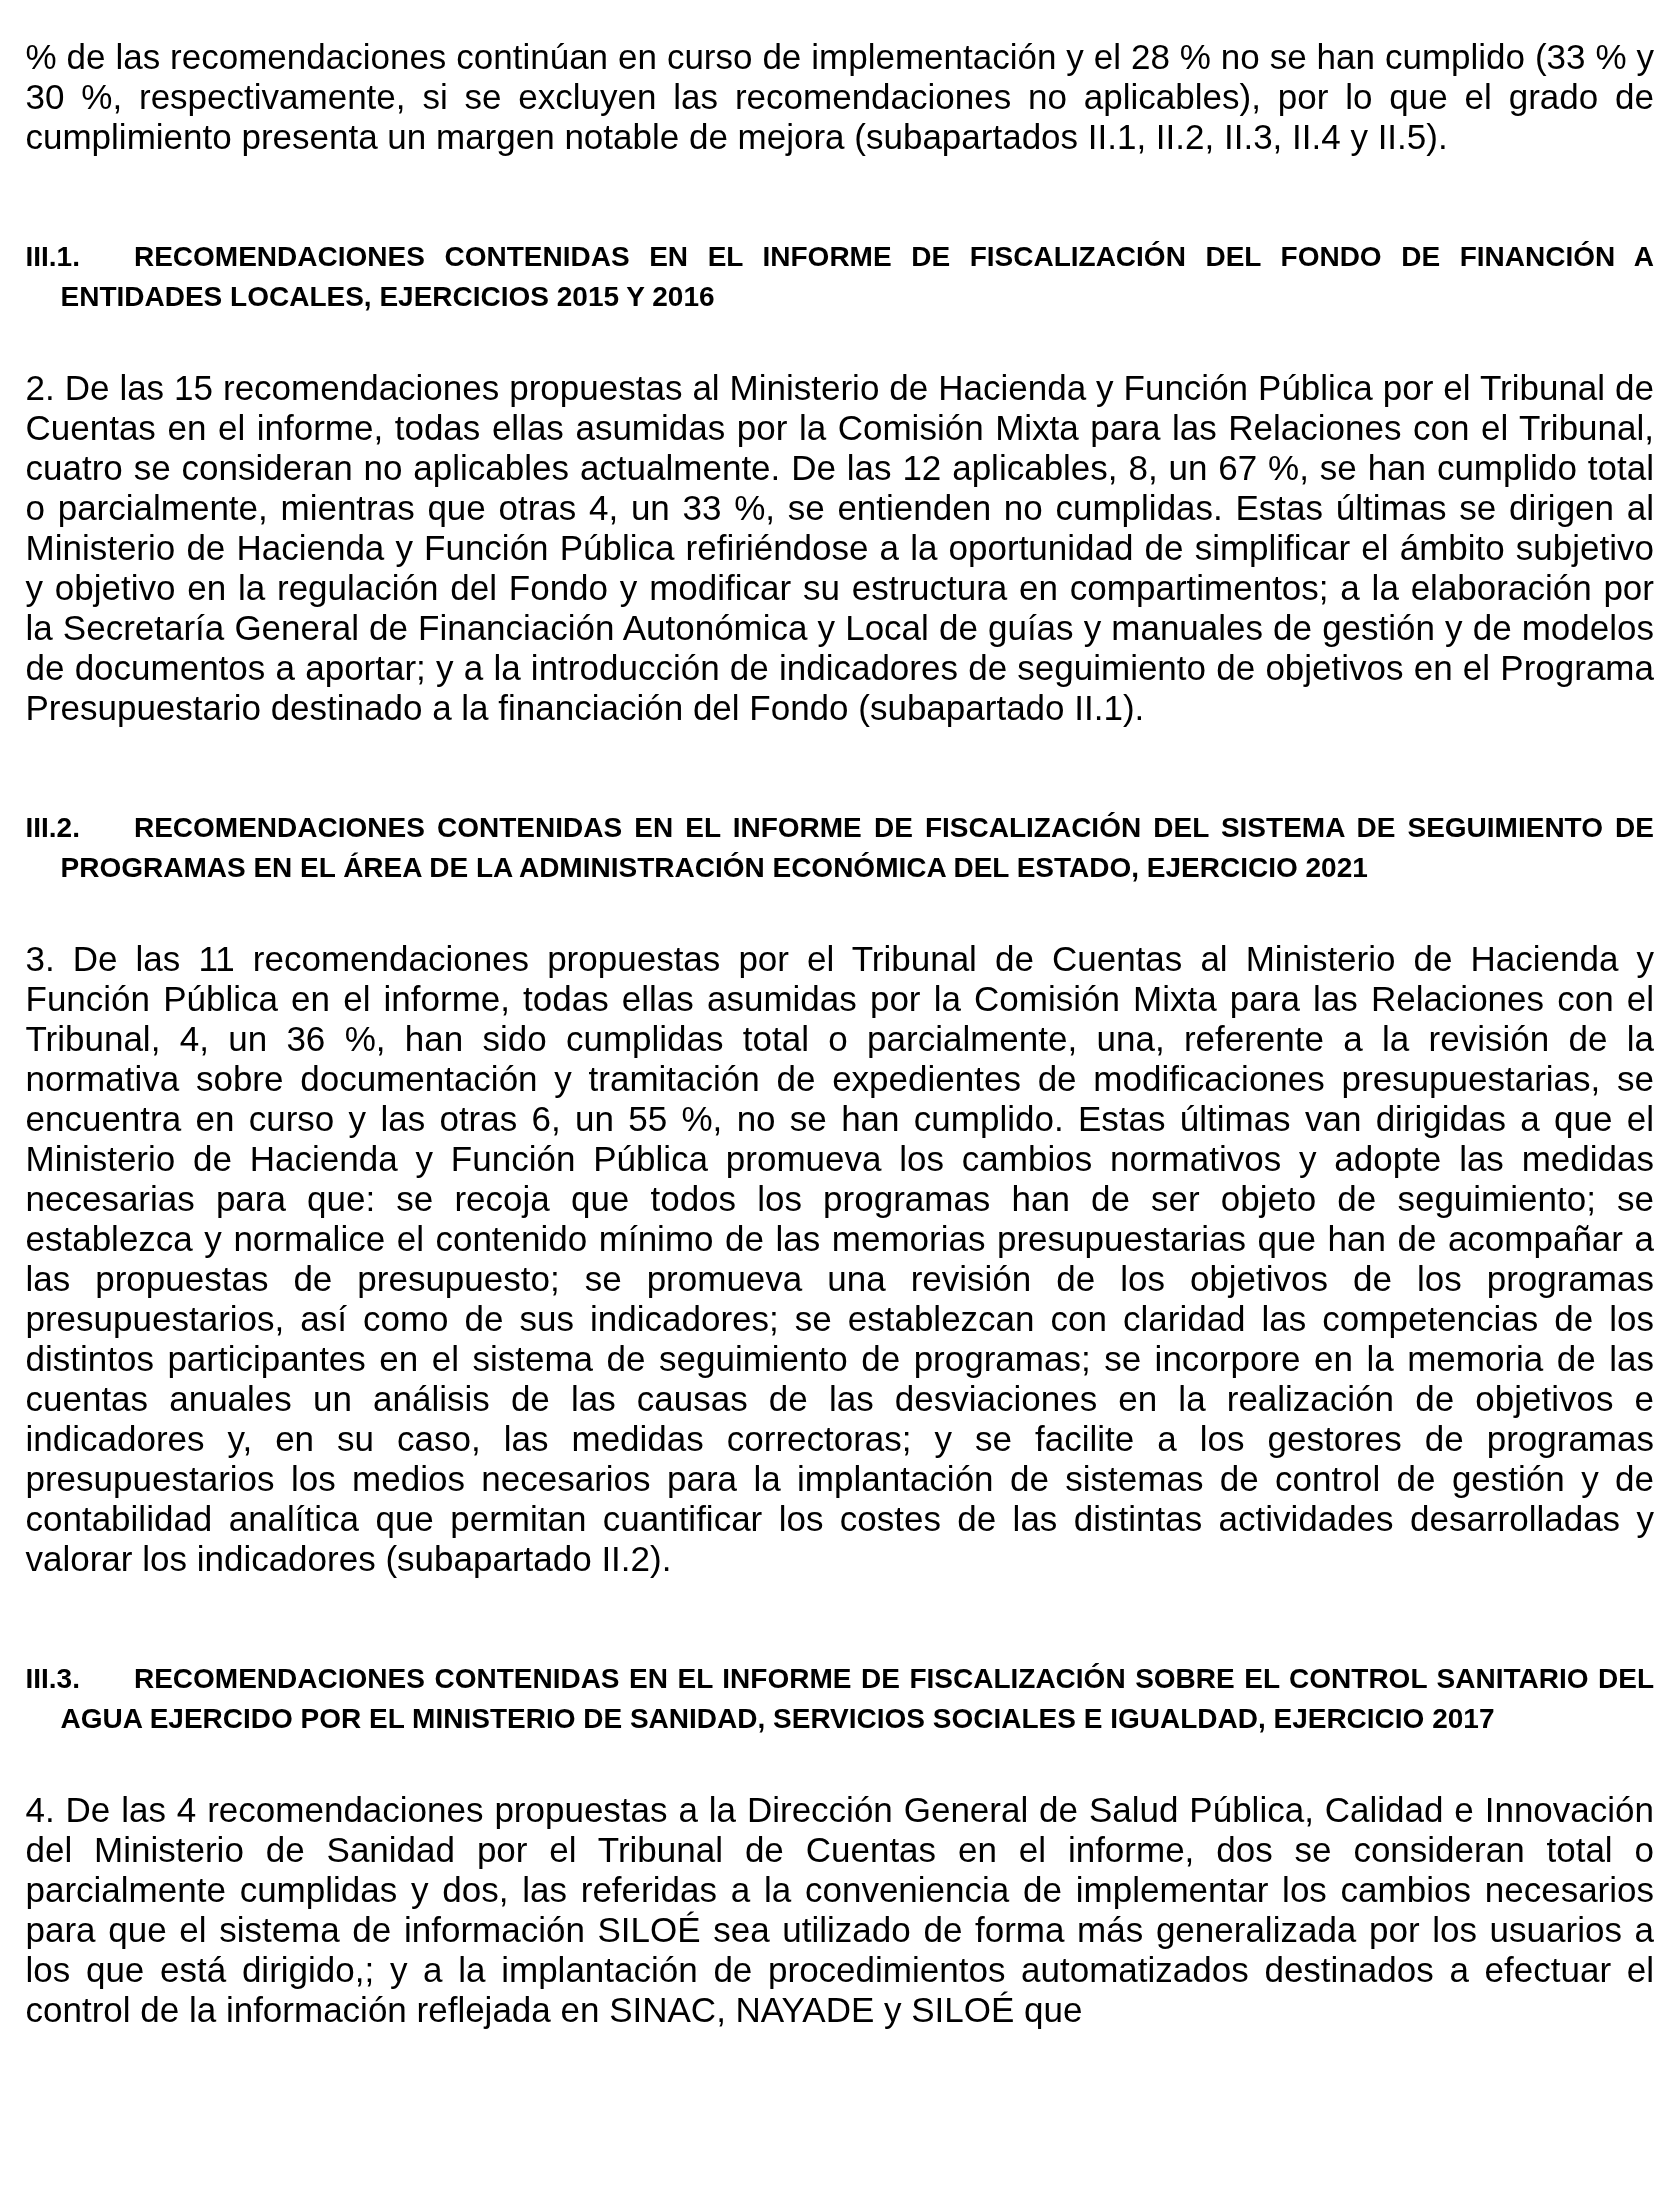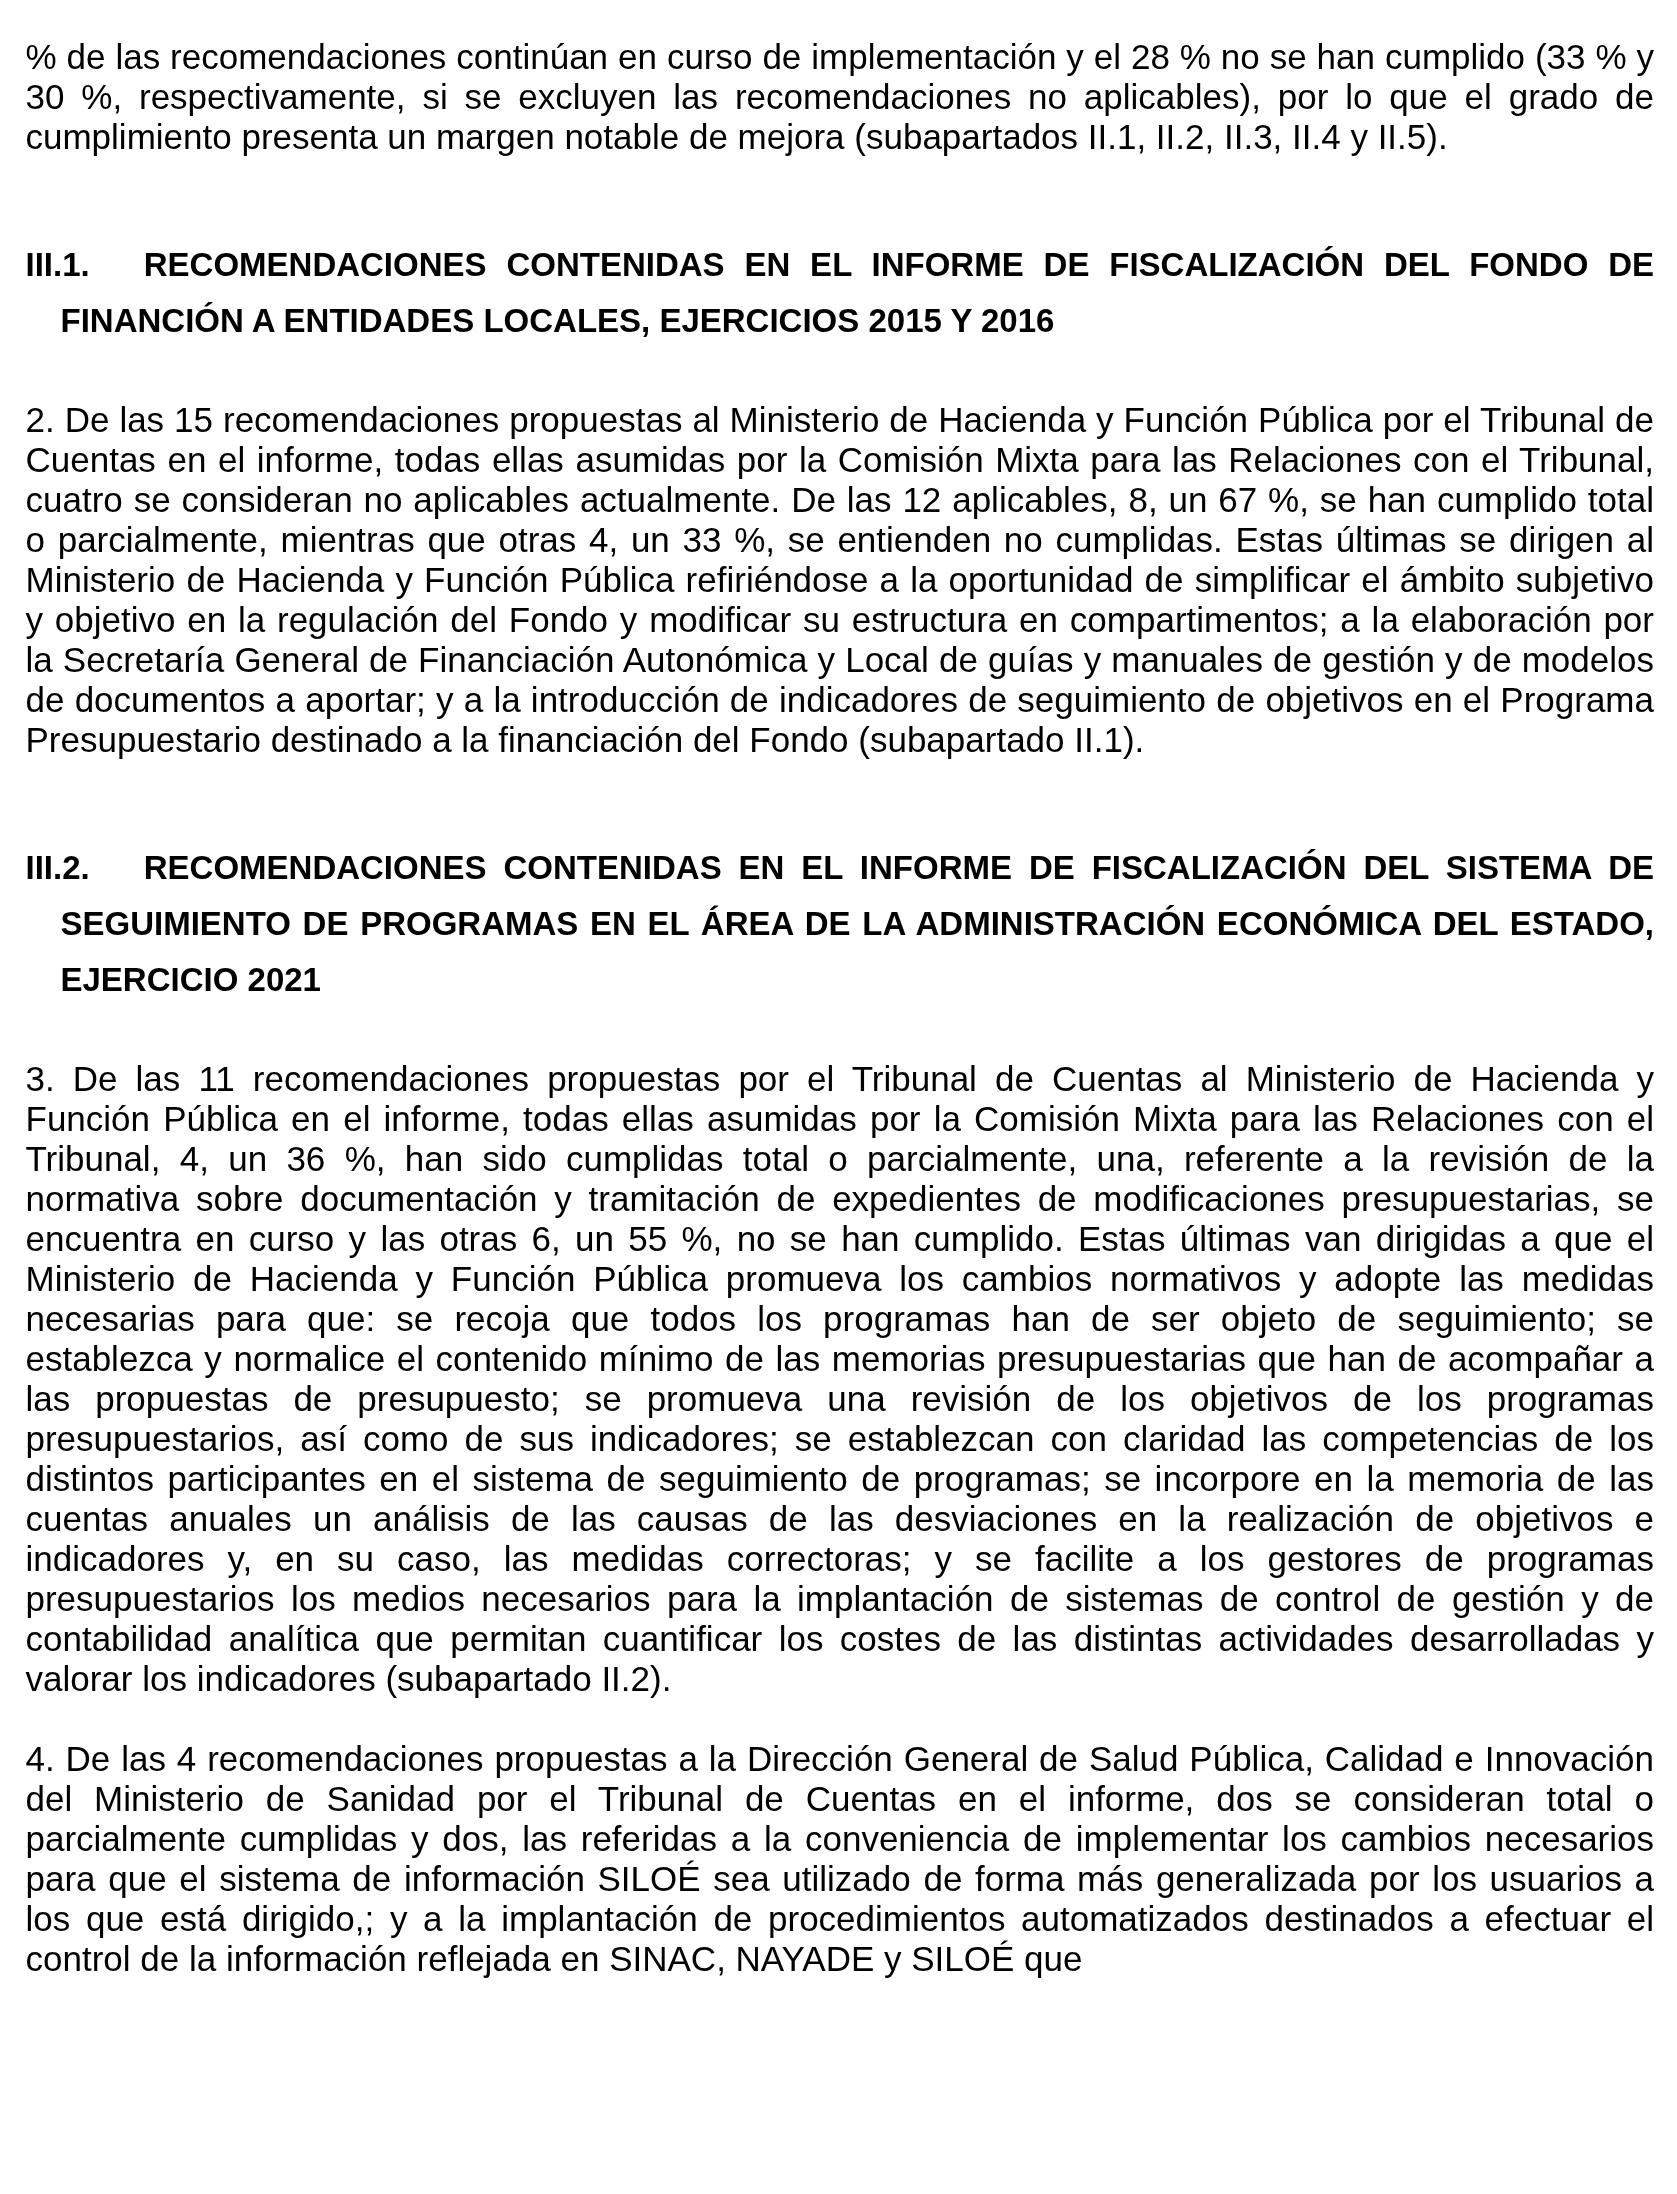--- a/index.html
+++ b/index.html
@@ -16,23 +16,23 @@
   }
   .page {
     padding: 11px 24px 0 25.5px;
   }
   .para {
     margin: 0 0 40px 0;
     text-align: justify;
   }
   .heading {
     margin: 80px 0 51px 0;
-    font-size: 33px;
+    font-size: 28px;
     font-weight: bold;
-    line-height: 56px;
+    line-height: 40px;
     text-align: justify;
     padding-left: 35px;
     text-indent: -35px;
   }
   .hnum {
     margin-right: 54px;
   }
 </style>
 </head>
 <body>
@@ -42,17 +42,18 @@
   <p class="para">% de las recomendaciones continúan en curso de implementación y el 28 % no se han cumplido (33 % y 30 %, respectivamente, si se excluyen las recomendaciones no aplicables), por lo que el grado de cumplimiento presenta un margen notable de mejora (subapartados II.1, II.2, II.3, II.4 y II.5).</p>
 
   <h2 class="heading"><span class="hnum">III.1.</span><span>RECOMENDACIONES CONTENIDAS EN EL INFORME DE FISCALIZACIÓN DEL FONDO DE FINANCIÓN A ENTIDADES LOCALES, EJERCICIOS 2015 Y 2016</span></h2>
 
   <p class="para">2. De las 15 recomendaciones propuestas al Ministerio de Hacienda y Función Pública por el Tribunal de Cuentas en el informe, todas ellas asumidas por la Comisión Mixta para las Relaciones con el Tribunal, cuatro se consideran no aplicables actualmente. De las 12 aplicables, 8, un 67 %, se han cumplido total o parcialmente, mientras que otras 4, un 33 %, se entienden no cumplidas. Estas últimas se dirigen al Ministerio de Hacienda y Función Pública refiriéndose a la oportunidad de simplificar el ámbito subjetivo y objetivo en la regulación del Fondo y modificar su estructura en compartimentos; a la elaboración por la Secretaría General de Financiación Autonómica y Local de guías y manuales de gestión y de modelos de documentos a aportar; y a la introducción de indicadores de seguimiento de objetivos en el Programa Presupuestario destinado a la financiación del Fondo (subapartado II.1).</p>
 
   <h2 class="heading"><span class="hnum">III.2.</span><span>RECOMENDACIONES CONTENIDAS EN EL INFORME DE FISCALIZACIÓN DEL SISTEMA DE SEGUIMIENTO DE PROGRAMAS EN EL ÁREA DE LA ADMINISTRACIÓN ECONÓMICA DEL ESTADO, EJERCICIO 2021</span></h2>
 
   <p class="para">3. De las 11 recomendaciones propuestas por el Tribunal de Cuentas al Ministerio de Hacienda y Función Pública en el informe, todas ellas asumidas por la Comisión Mixta para las Relaciones con el Tribunal, 4, un 36 %, han sido cumplidas total o parcialmente, una, referente a la revisión de la normativa sobre documentación y tramitación de expedientes de modificaciones presupuestarias, se encuentra en curso y las otras 6, un 55 %, no se han cumplido. Estas últimas van dirigidas a que el Ministerio de Hacienda y Función Pública promueva los cambios normativos y adopte las medidas necesarias para que: se recoja que todos los programas han de ser objeto de seguimiento; se establezca y normalice el contenido mínimo de las memorias presupuestarias que han de acompañar a las propuestas de presupuesto; se promueva una revisión de los objetivos de los programas presupuestarios, así como de sus indicadores; se establezcan con claridad las competencias de los distintos participantes en el sistema de seguimiento de programas; se incorpore en la memoria de las cuentas anuales un análisis de las causas de las desviaciones en la realización de objetivos e indicadores y, en su caso, las medidas correctoras; y se facilite a los gestores de programas presupuestarios los medios necesarios para la implantación de sistemas de control de gestión y de contabilidad analítica que permitan cuantificar los costes de las distintas actividades desarrolladas y valorar los indicadores (subapartado II.2).</p>
 
+  <h2 class="heading"><span class="hnum">III.3.</span><span>RECOMENDACIONES CONTENIDAS EN EL INFORME DE FISCALIZACIÓN SOBRE EL CONTROL SANITARIO DEL AGUA EJERCIDO POR EL MINISTERIO DE SANIDAD, SERVICIOS SOCIALES E IGUALDAD, EJERCICIO 2017</span></h2>
 
   <p class="para">4. De las 4 recomendaciones propuestas a la Dirección General de Salud Pública, Calidad e Innovación del Ministerio de Sanidad por el Tribunal de Cuentas en el informe, dos se consideran total o parcialmente cumplidas y dos, las referidas a la conveniencia de implementar los cambios necesarios para que el sistema de información SILOÉ sea utilizado de forma más generalizada por los usuarios a los que está dirigido,; y a la implantación de procedimientos automatizados destinados a efectuar el control de la información reflejada en SINAC, NAYADE y SILOÉ que</p>
 
 </div>
 
 
 </body></html>

